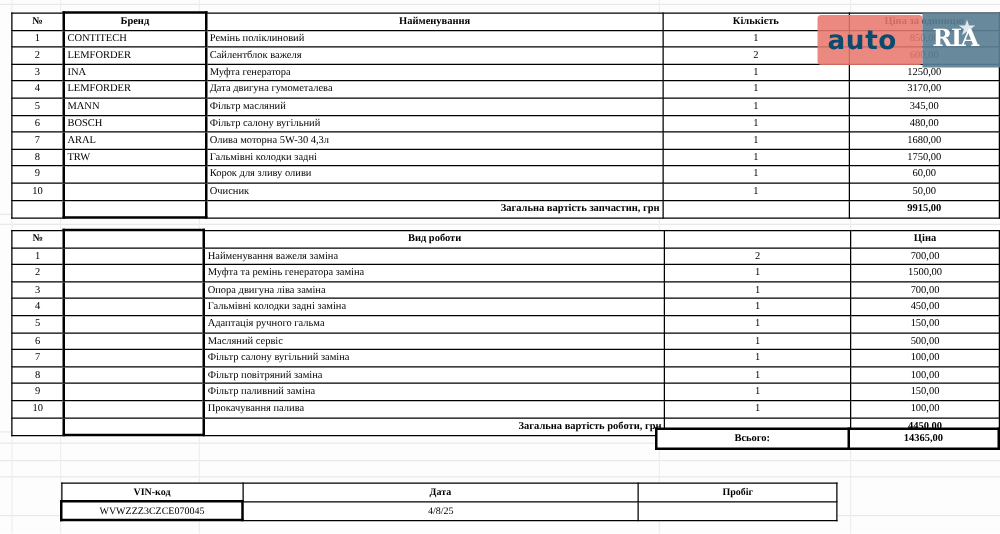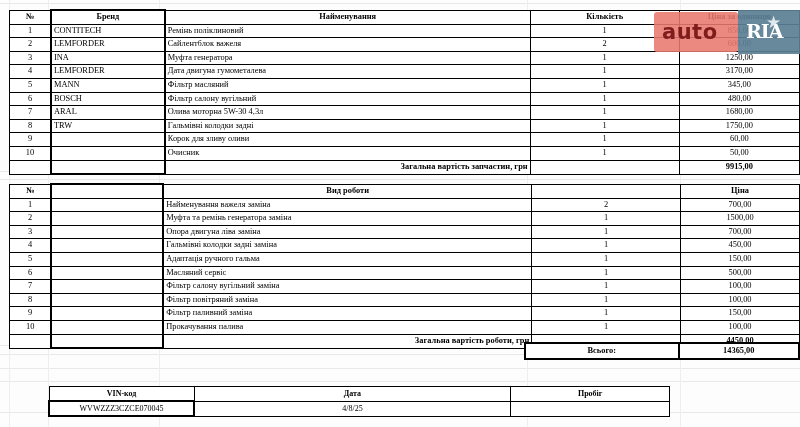--- a/index.html
+++ b/index.html
@@ -74,21 +74,21 @@
 
   
   #wm{position:absolute;left:654px;top:8px;width:146px;height:48px;pointer-events:none;}
   #wm .redbox{
     position:absolute;left:0;top:4px;width:84px;height:40px;
     background:#e8796e;opacity:.88;border-radius:3px;
   }
   #wm .autoword{
     position:absolute;left:8px;top:14px;
     font-family:"DejaVu Sans", sans-serif;font-weight:bold;font-size:21px;
-    color:#7f1d1d;letter-spacing:.5px;line-height:21px;
+    color:#0c4a6e;letter-spacing:.5px;line-height:21px;
   }
   #wm .bluebox{
     position:absolute;left:84px;top:2px;width:62px;height:44px;
     background:#5b7e92;opacity:.92;
   }
   #wm .riaword{
     position:absolute;left:92px;top:14px;
     font-family:"DejaVu Serif", serif;font-weight:bold;font-size:19px;
     color:#ffffff;letter-spacing:-1px;line-height:19px;
   }

